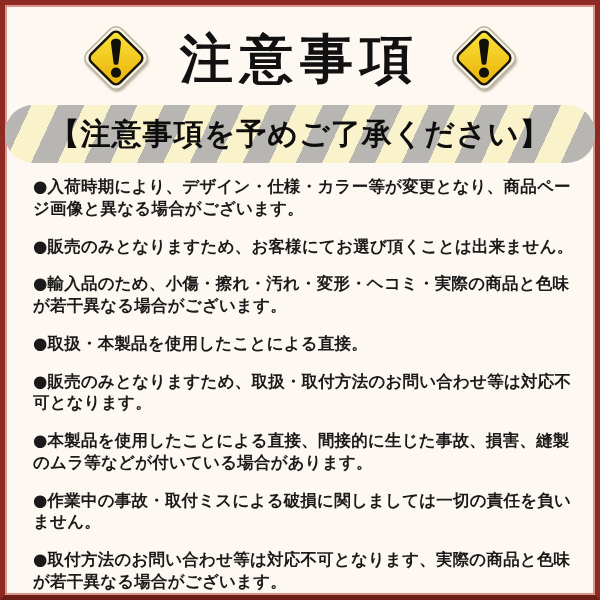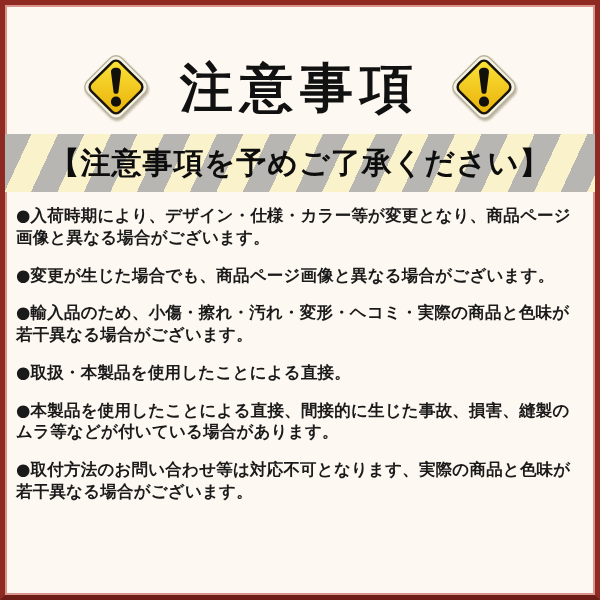--- a/index.html
+++ b/index.html
@@ -19,21 +19,20 @@
     overflow: hidden;
   }
   
   .header {
     height: 94px;
     display: flex;
     align-items: center;
     justify-content: center;
     gap: 30px;
     padding-top: 6px;
-    margin-top: 29px;
   }
   .page-title {
     font-size: 53px;
     font-weight: bold;
     color: #111;
     letter-spacing: 7px;
     line-height: 1;
     white-space: nowrap;
   }
   .warn-icon { width: 68px; height: 68px; flex: 0 0 auto; filter: drop-shadow(1px 2px 1px rgba(60,50,10,.35)); }
@@ -41,32 +40,33 @@
   .banner {
     height: 58px;
     display: flex;
     align-items: center;
     justify-content: center;
     background: repeating-linear-gradient(
       115deg,
       #b7b6b2 0 24px,
       #f9f2ca 24px 48px
     );
+    border-radius: 28px;
   }
   .banner-text {
     font-size: 30px;
     font-weight: bold;
     color: #0d0d0d;
     letter-spacing: 1px;
     line-height: 1;
     white-space: nowrap;
   }
   
   .notes {
-    padding: 13px 11px 0 11px;
+    padding: 13px 11px 0 28px;
   }
   .note {
     margin: 0 0 16px 0;
     font-size: 16.5px;
     font-weight: bold;
     color: #1a1a1a;
     line-height: 1.32;
     letter-spacing: 0.2px;
     text-align: left;
   }
@@ -109,20 +109,22 @@
       <circle cx="36" cy="51.5" r="5.4" fill="#12100a"></circle>
     </svg>
   </div>
 
   <div class="banner">
     <span class="banner-text">【注意事項を予めご了承ください】</span>
   </div>
 
   <div class="notes">
     <p class="note">●入荷時期により、デザイン・仕様・カラー等が変更となり、商品ページ画像と異なる場合がございます。</p>
-    <p class="note">●変更が生じた場合でも、商品ページ画像と異なる場合がございます。</p>
+    <p class="note">●販売のみとなりますため、お客様にてお選び頂くことは出来ません。</p>
     <p class="note">●輸入品のため、小傷・擦れ・汚れ・変形・ヘコミ・実際の商品と色味が若干異なる場合がございます。</p>
     <p class="note">●取扱・本製品を使用したことによる直接。</p>
+    <p class="note">●販売のみとなりますため、取扱・取付方法のお問い合わせ等は対応不可となります。</p>
     <p class="note">●本製品を使用したことによる直接、間接的に生じた事故、損害、縫製のムラ等などが付いている場合があります。</p>
+    <p class="note">●作業中の事故・取付ミスによる破損に関しましては一切の責任を負いません。</p>
     <p class="note">●取付方法のお問い合わせ等は対応不可となります、実際の商品と色味が若干異なる場合がございます。</p>
   </div>
 
 </div>
 
 </body></html>

